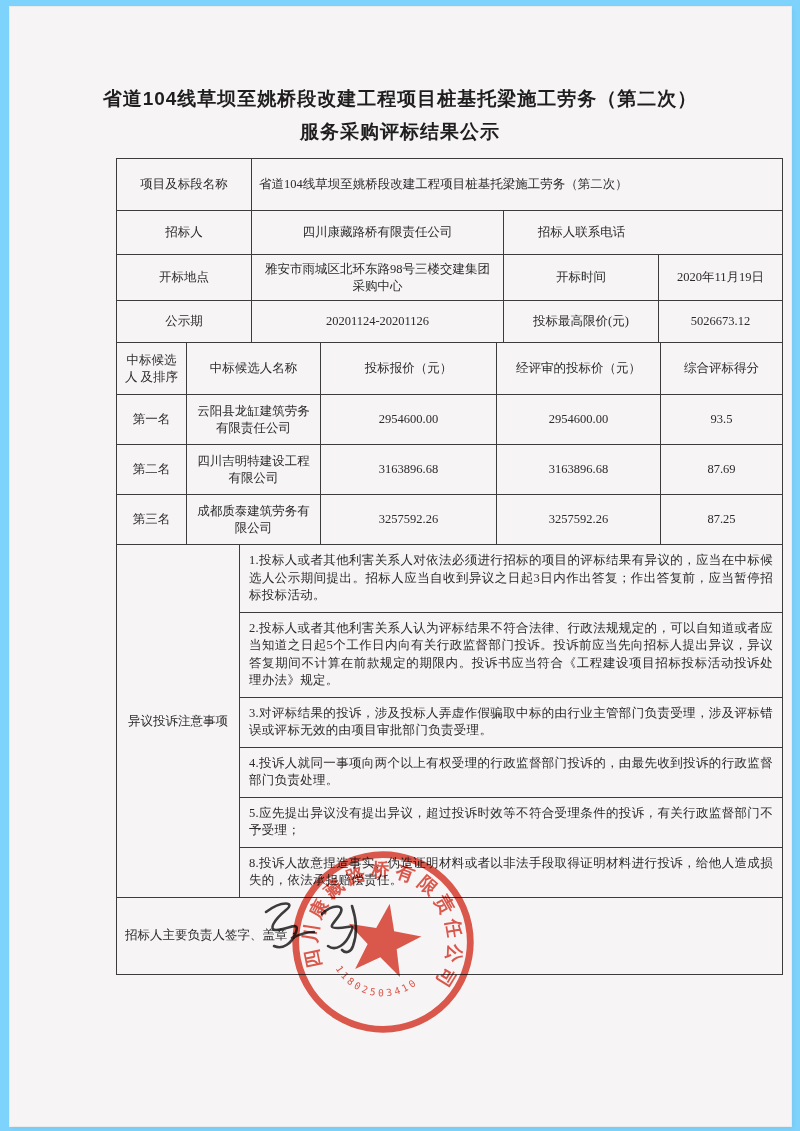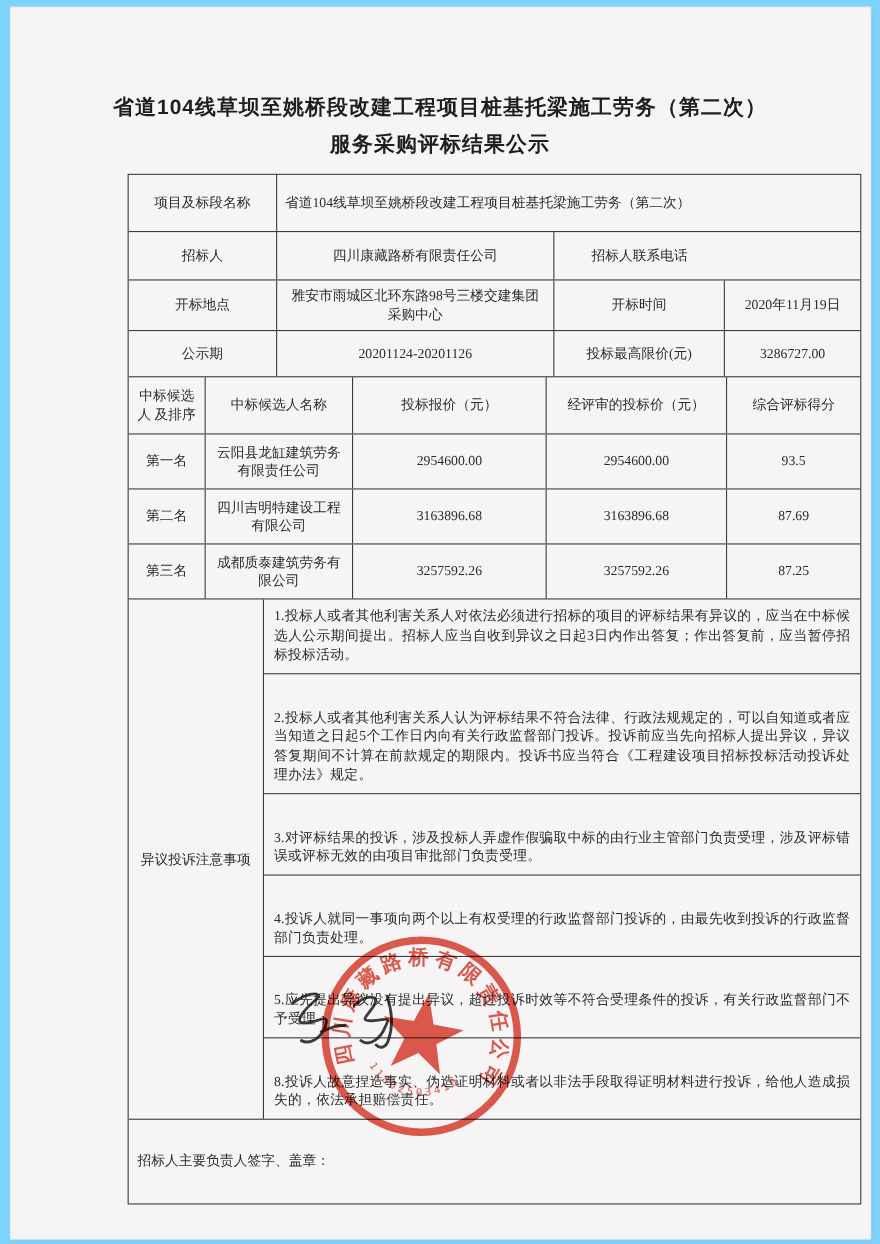--- a/index.html
+++ b/index.html
@@ -21,21 +21,21 @@
   
   .wA1{width:135px;} .wA2{width:252px;} .wA3{width:155px;} .wA4{flex:1;}
   .wAV{flex:1;}
   
   .wB1{width:70px;} .wB2{width:134px;} .wB3{width:176px;} .wB4{width:164px;} .wB5{flex:1;text-align:center;}
   .h52{min-height:52px;} .h44{min-height:44px;} .h46{min-height:46px;} .h42{min-height:42px;} .h50{min-height:50px;} .h76{min-height:76px;}
   
   .notice-row{display:flex;border-bottom:1px solid #3c3c3c;}
   .notice-label{width:110px;border-right:1px solid #3c3c3c;display:flex;align-items:center;
                 justify-content:center;text-align:center;padding:4px 6px;line-height:18px;}
-  .notice-body{flex:1;display:flex;flex-direction:column;gap:24px;}
+  .notice-body{flex:1;display:flex;flex-direction:column;}
   .notice-item{border-bottom:1px solid #3c3c3c;padding:7px 9px;line-height:17.5px;
                text-align:justify;letter-spacing:0.3px;}
   .notice-item:last-child{border-bottom:none;}
   .sig-row{display:flex;align-items:center;padding-left:8px;}
   
   .signature{position:absolute;left:256px;top:890px;width:136px;height:72px;pointer-events:none;}
   .seal{position:absolute;left:286px;top:845px;width:194px;height:194px;
         transform:rotate(10deg);opacity:0.82;mix-blend-mode:multiply;pointer-events:none;}
 </style>
 </head>
@@ -66,21 +66,21 @@
       <div class="cell wA1">开标地点</div>
       <div class="cell wA2">雅安市雨城区北环东路98号三楼交建集团采购中心</div>
       <div class="cell wA3">开标时间</div>
       <div class="cell wA4">2020年11月19日</div>
     </div>
 
     <div class="t-row h42">
       <div class="cell wA1">公示期</div>
       <div class="cell wA2">20201124-20201126</div>
       <div class="cell wA3">投标最高限价(元)</div>
-      <div class="cell wA4">3286727.00</div>
+      <div class="cell wA4">5026673.12</div>
     </div>
 
     <div class="t-row h52">
       <div class="cell wB1">中标候选人 及排序</div>
       <div class="cell wB2">中标候选人名称</div>
       <div class="cell wB3">投标报价（元）</div>
       <div class="cell wB4">经评审的投标价（元）</div>
       <div class="cell wB5">综合评标得分</div>
     </div>
 

